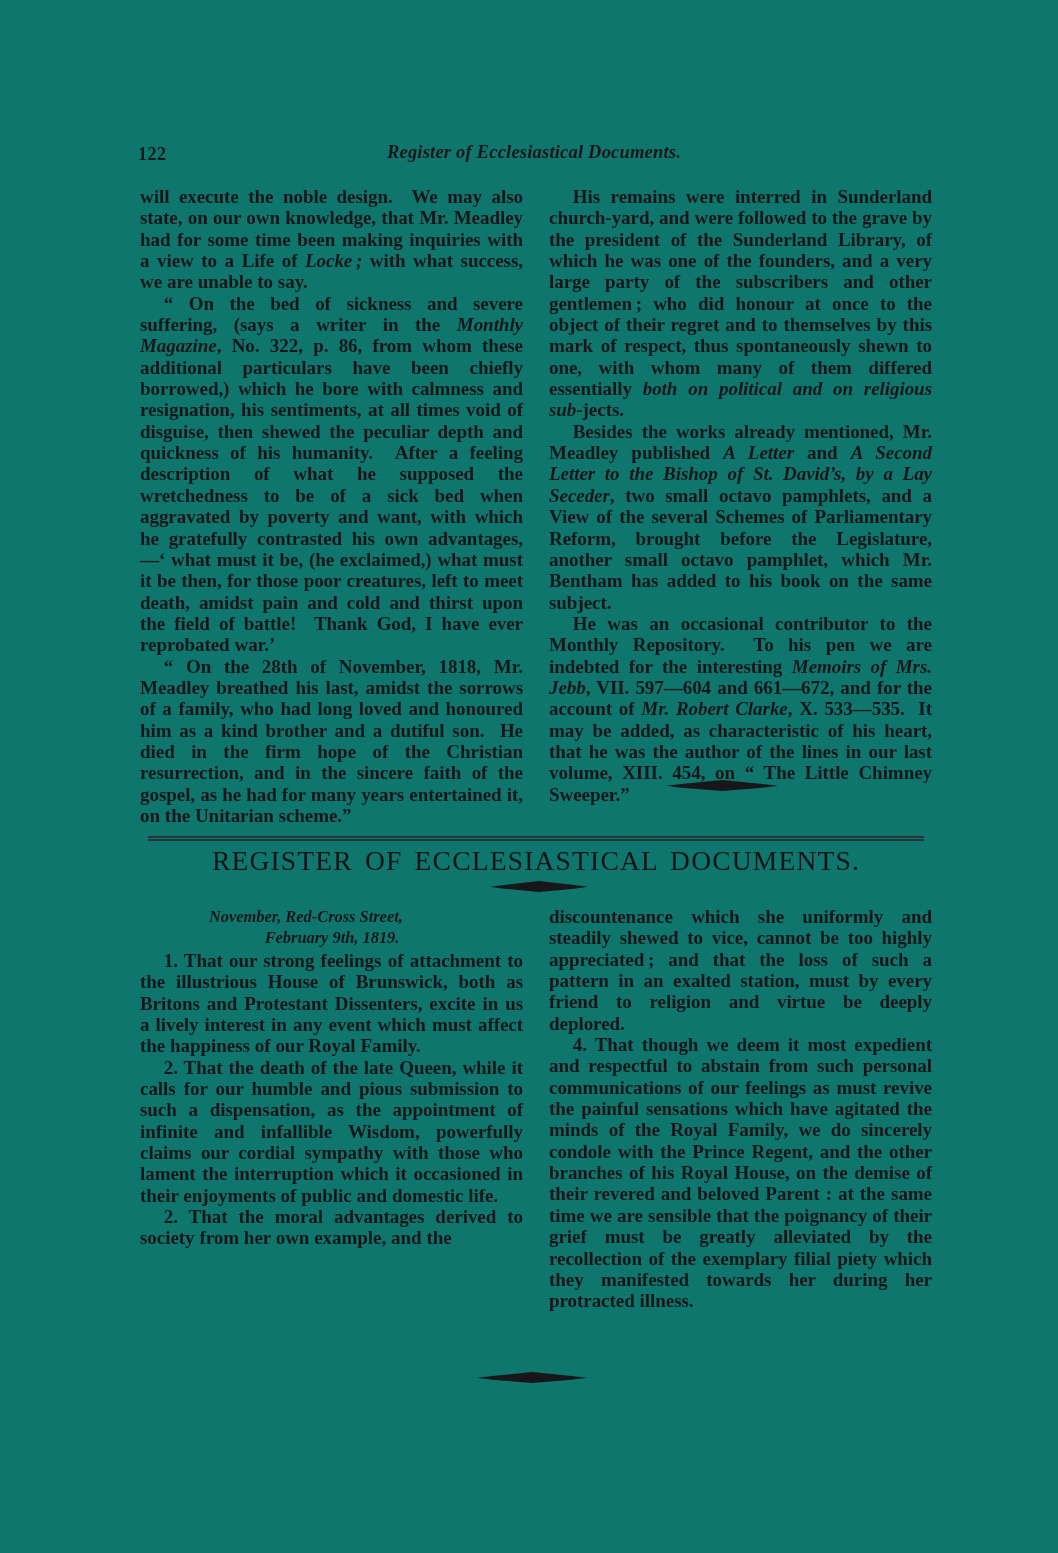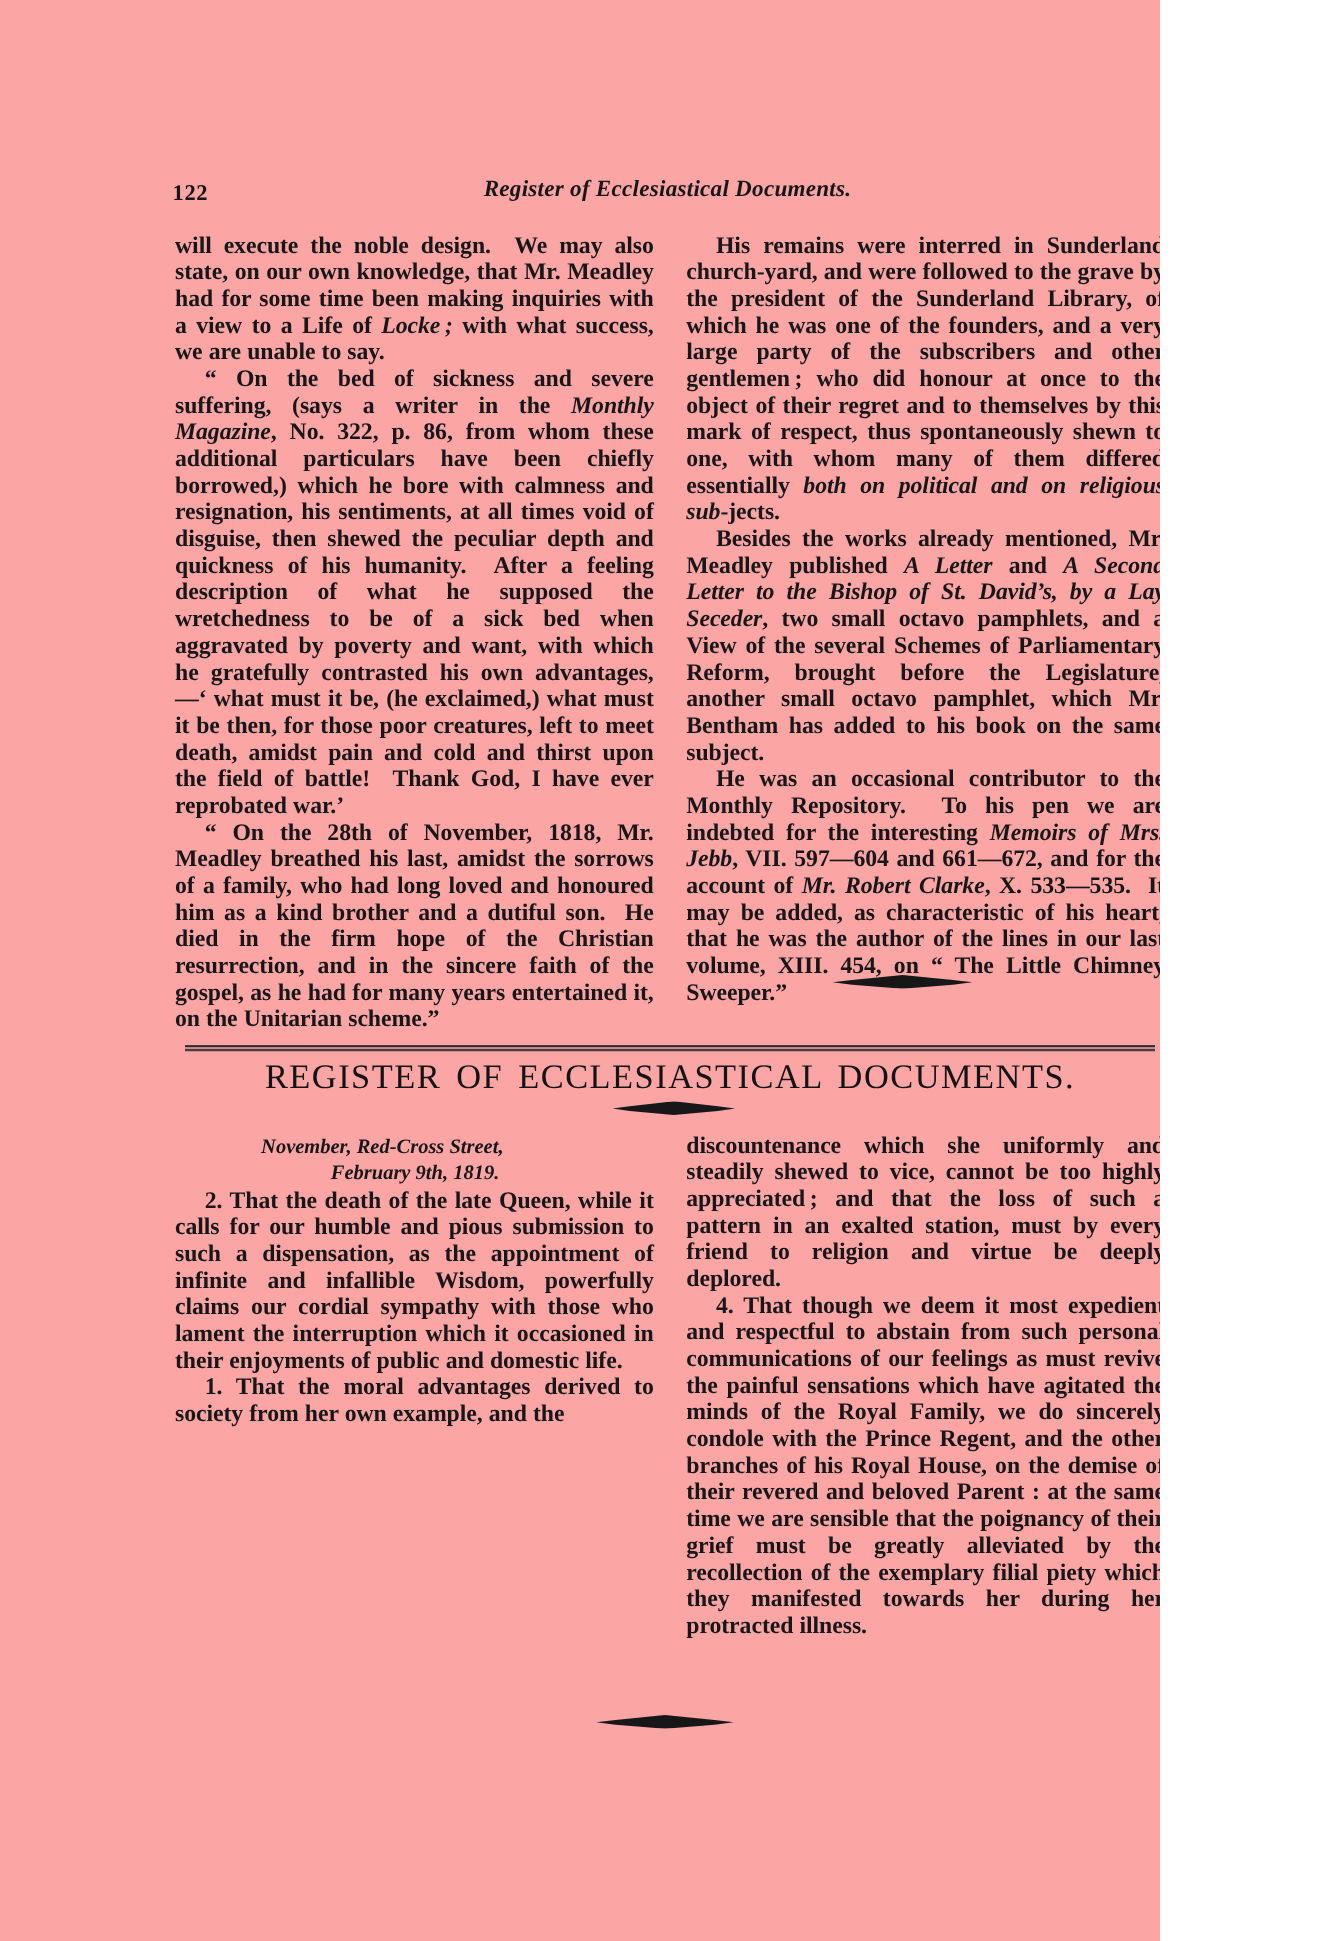--- a/index.html
+++ b/index.html
@@ -3,23 +3,23 @@
 <meta charset="utf-8">
 <title>Register of Ecclesiastical Documents — p.122</title>
 <style>
   html, body {
     margin: 0;
     padding: 0;
     background: #ffffff;
   }
   .page {
     position: relative;
-    width: 928px;
+    width: 1058px;
     height: 1553px;
-    background: #fca5a5;
+    background: #0f766e;
     font-family: "Liberation Serif", "DejaVu Serif", serif;
     color: #17171a;
     overflow: hidden;
   }
 
   
   .runhead {
     position: absolute;
     left: 138px;
     top: 142px;
@@ -172,22 +172,23 @@
   <div id="section-heading">REGISTER OF ECCLESIASTICAL DOCUMENTS.</div>
   <div class="lozenge" id="orn-title"></div>
 
   <div class="cols" id="bottom-cols">
 
     <div class="col">
       <div class="dateline">
         <span class="l1">November, Red-Cross Street,</span>
         <span class="l2">February 9th, 1819.</span>
       </div>
+      <p class="par">1. That our strong feelings of attachment to the illustrious House of Brunswick, both as Britons and Protestant Dissenters, excite in us a lively interest in any event which must affect the happiness of our Royal Family.</p>
       <p class="par">2. That the death of the late Queen, while it calls for our humble and pious submission to such a dispensation, as the appointment of infinite and infallible Wisdom, powerfully claims our cordial sympathy with those who lament the interruption which it occasioned in their enjoyments of public and domestic life.</p>
-      <p class="par">1. That the moral advantages derived to society from her own example, and the</p>
+      <p class="par">2. That the moral advantages derived to society from her own example, and the</p>
     </div>
 
     <div class="col">
       <p class="par noindent">discountenance which she uniformly and steadily shewed to vice, cannot be too highly appreciated ; and that the loss of such a pattern in an exalted station, must by every friend to religion and virtue be deeply deplored.</p>
       <p class="par">4. That though we deem it most expedient and respectful to abstain from such personal communications of our feelings as must revive the painful sensations which have agitated the minds of the Royal Family, we do sincerely condole with the Prince Regent, and the other branches of his Royal House, on the demise of their revered and beloved Parent : at the same time we are sensible that the poignancy of their grief must be greatly alleviated by the recollection of the exemplary filial piety which they manifested towards her during her protracted illness.</p>
     </div>
   </div>
 
   <div class="lozenge" id="orn-bottom"></div>
 

